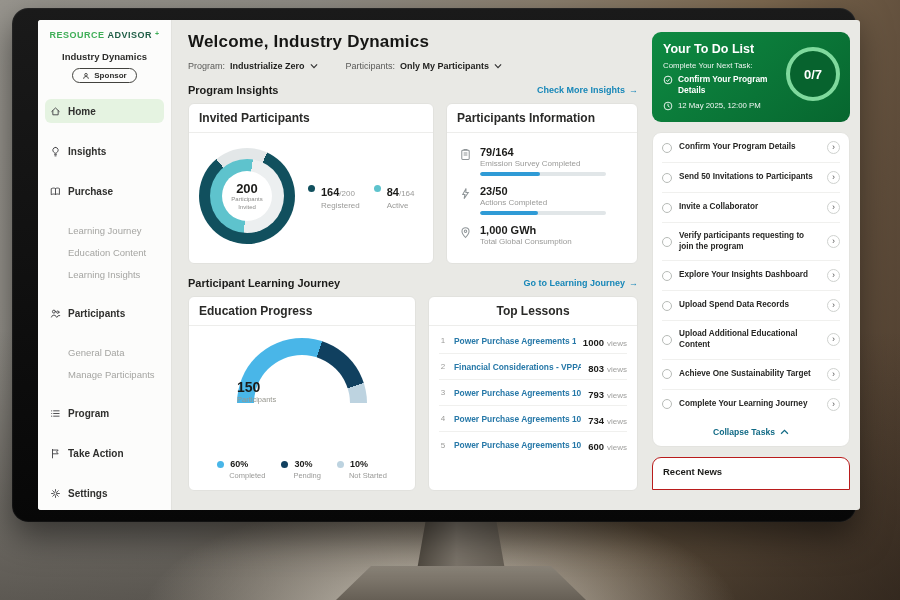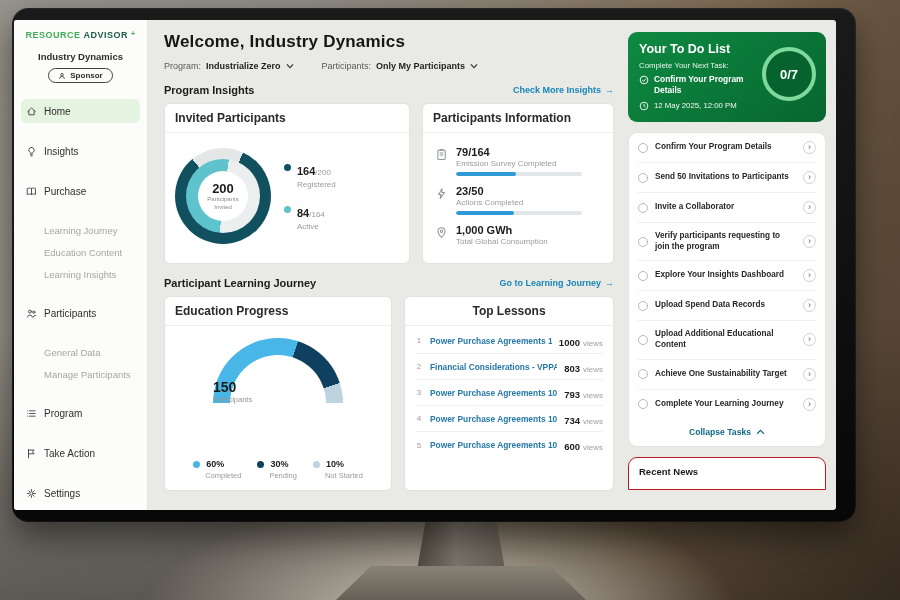--- a/index.html
+++ b/index.html
@@ -24,34 +24,34 @@
     background:linear-gradient(to bottom,#8a8378,#665f55);
     clip-path:polygon(0 100%,14% 0,86% 0,100% 100%);
   }
   .monitor {
     position:absolute; left:12px; top:8px; width:844px; height:514px;
     background:linear-gradient(#1a1a1a,#070707);
     border-radius:16px;
     box-shadow:0 14px 34px rgba(0,0,0,.5), inset 0 0 2px rgba(255,255,255,.18);
   }
   .screen {
-    position:absolute; left:2px; top:12px; width:822px; height:490px;
+    position:absolute; left:26px; top:12px; width:822px; height:490px;
     background:#e9e9e5; border-radius:3px; overflow:hidden; display:flex;
   }
   
   .sidebar { width:134px; min-width:134px; background:#fcfcfb; border-right:1px solid #e2e2de; padding-top:10px; }
   .logo { display:flex; align-items:flex-start; justify-content:center; gap:3px; font-size:9px; font-weight:bold; letter-spacing:.5px; }
   .logo .p1 { color:#3fae57; } .logo .p2 { color:#1f5e46; }
   .logo .plus { color:#3fae57; font-size:7px; line-height:1; }
   .org { margin-top:11px; text-align:center; font-size:9.5px; font-weight:bold; color:#2e2e2c; }
   .sponsor-wrap { display:flex; justify-content:center; margin-top:6px; }
   .sponsor { display:inline-flex; align-items:center; gap:4px; border:1px solid #42423e; border-radius:10px; padding:2px 9px; font-size:8px; font-weight:bold; color:#2e2e2c; }
   .sponsor svg { width:8px; height:8px; stroke:#2e2e2c; fill:none; stroke-width:1.4; }
   .nav { margin-top:13px; }
-  .nav-item { display:flex; align-items:center; gap:7px; height:24px; margin:16px 7px; padding:4px 5px; font-size:10px; font-weight:400; color:#2f2f2d; border-radius:6px; cursor:pointer; }
+  .nav-item { display:flex; align-items:center; gap:7px; height:24px; margin:16px 7px; padding:4px 5px; font-size:10px; font-weight:700; color:#2f2f2d; border-radius:6px; cursor:pointer; }
   .nav-item svg { width:11px; height:11px; stroke:#47474a; fill:none; stroke-width:1.2; stroke-linecap:round; stroke-linejoin:round; flex:none; }
   .nav-item.active { background:#e5f3e1; }
   .nav-sub { display:flex; align-items:center; height:22px; padding-left:30px; font-size:9.5px; color:#a5a5a2; cursor:pointer; }
   
   .main { flex:1; min-width:0; padding:12px 14px 0 16px; }
   h1.welcome { font-size:17px; font-weight:bold; color:#161614; letter-spacing:.2px; }
   .filters { display:flex; gap:28px; margin-top:9px; align-items:center; }
   .filter { display:flex; gap:5px; align-items:center; font-size:9px; color:#5a5a58; cursor:pointer; }
   .filter b { color:#1f1f1d; }
   .caret { width:8px; height:6px; stroke:#333; fill:none; stroke-width:1.3; }
@@ -63,21 +63,21 @@
   .card-title { padding:7px 10px; font-size:12px; font-weight:bold; color:#2a2a28; border-bottom:1px solid #ededeb; }
   .card1 { width:246px; }  .card2 { flex:1; min-width:0; }
   .card1-body { display:flex; align-items:center; gap:13px; padding:15px 10px; }
   .donut { position:relative; width:96px; height:96px; flex:none; }
   .ring { position:absolute; border-radius:50%; }
   .ring.outer { inset:0; }
   .ring.inner { inset:11px; }
   .donut-center { position:absolute; inset:23px; background:#fff; border-radius:50%; display:flex; flex-direction:column; align-items:center; justify-content:center; text-align:center; }
   .donut-center .v { font-size:13px; font-weight:bold; color:#1c1c1a; }
   .donut-center .l { font-size:6px; color:#8b8b89; line-height:1.3; width:42px; }
-  .legend { display:flex; flex-direction:column; gap:14px; }
+  .legend { display:flex; flex-direction:row; gap:14px; }
   .legend-item { display:flex; gap:6px; }
   .ldot { width:7px; height:7px; border-radius:50%; margin-top:3px; flex:none; }
   .lv { font-size:11px; font-weight:bold; color:#1c1c1a; }
   .lv .sub { font-size:8px; color:#9a9a98; font-weight:normal; }
   .ll { font-size:8px; color:#9a9a98; margin-top:1px; }
   .card2-body { padding:8px 12px; }
   .info-row { display:flex; gap:8px; margin:5px 0 9px; }
   .info-icon { width:13px; height:13px; stroke:#8f9598; fill:none; stroke-width:1.1; flex:none; margin-top:2px; }
   .iv { font-size:11px; font-weight:bold; color:#1c1c1a; }
   .il { font-size:8px; color:#9a9a98; margin-top:1px; }

